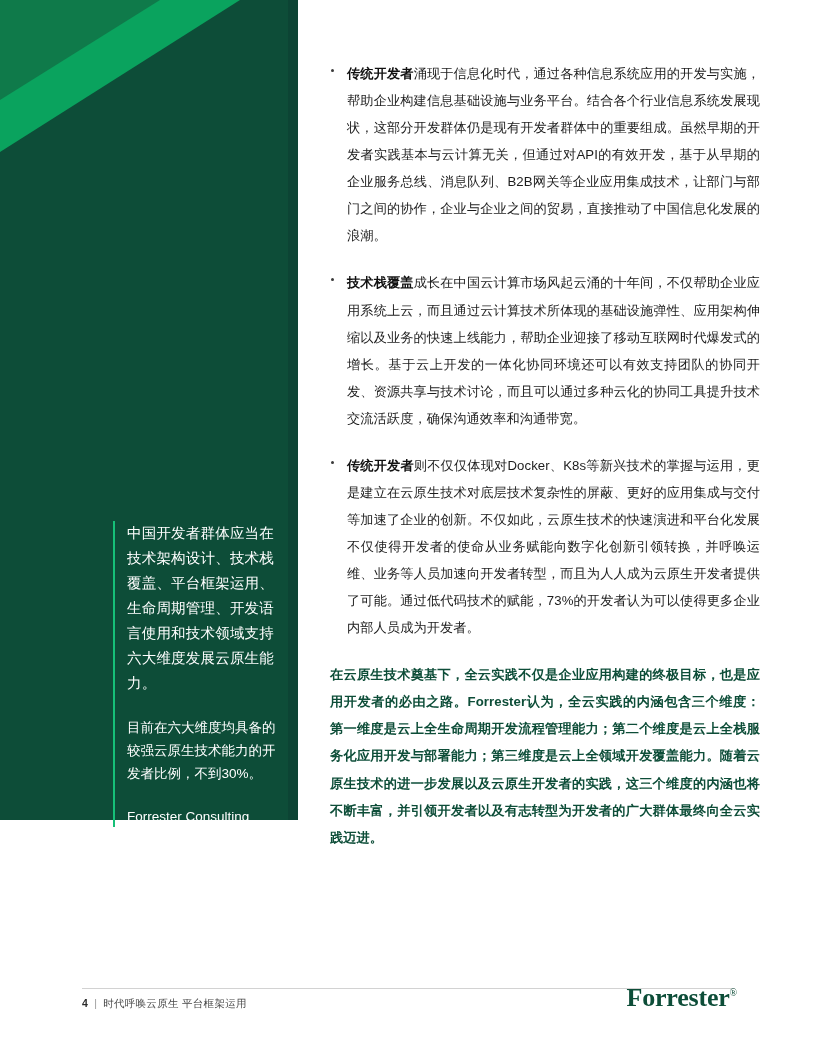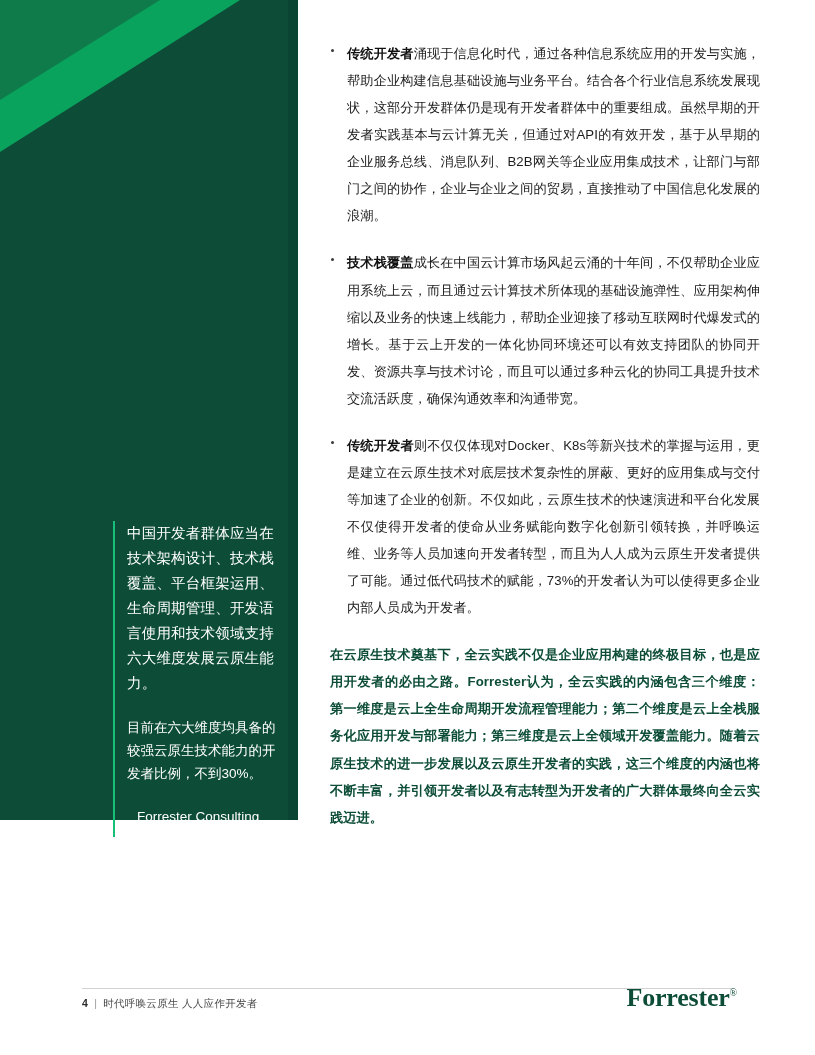--- a/index.html
+++ b/index.html
@@ -70,28 +70,28 @@
     margin: 0 0 20px 0;
   }
   #pullquote .pq-body {
     font-size: 13.5px;
     line-height: 1.72;
     margin: 0 0 22px 0;
   }
   #pullquote .pq-source {
     font-size: 13.5px;
     line-height: 1.5;
-    margin: 10px;
+    margin: 0;
   }
 
   
   #main-col {
     position: absolute;
     left: 330px;
-    top: 40px;
+    top: 60px;
     width: 430px;
   }
   .bullet-item {
     position: relative;
     padding-left: 17px;
     margin-bottom: 20px;
   }
   .bullet-item .bullet-dot {
     position: absolute;
     left: 1px;
@@ -194,15 +194,15 @@
   <div class="bullet-item">
     <span class="bullet-dot"></span>
     <p class="para"><b class="strong">传统开发者</b><span>则不仅仅体现对Docker、K8s等新兴技术的掌握与运用，更是建立在云原生技术对底层技术复杂性的屏蔽、更好的应用集成与交付等加速了企业的创新。不仅如此，云原生技术的快速演进和平台化发展不仅使得开发者的使命从业务赋能向数字化创新引领转换，并呼唤运维、业务等人员加速向开发者转型，而且为人人成为云原生开发者提供了可能。通过低代码技术的赋能，73%的开发者认为可以使得更多企业内部人员成为开发者。</span></p>
   </div>
 
   <p id="closing-para">在云原生技术奠基下，全云实践不仅是企业应用构建的终极目标，也是应用开发者的必由之路。Forrester认为，全云实践的内涵包含三个维度：第一维度是云上全生命周期开发流程管理能力；第二个维度是云上全栈服务化应用开发与部署能力；第三维度是云上全领域开发覆盖能力。随着云原生技术的进一步发展以及云原生开发者的实践，这三个维度的内涵也将不断丰富，并引领开发者以及有志转型为开发者的广大群体最终向全云实践迈进。</p>
 </div>
 
 <div id="footer-rule"></div>
 <div id="footer-left">
-  <span class="pg-num">4</span><span class="sep">|</span><span>时代呼唤云原生 人人应作开发者</span>
+  <span class="pg-num">4</span><span class="sep">|</span><span>时代呼唤云原生 平台框架运用</span>
 </div>
 <div id="footer-logo"><span>Forrester</span><span class="reg">®</span></div>
 
 </body></html>

